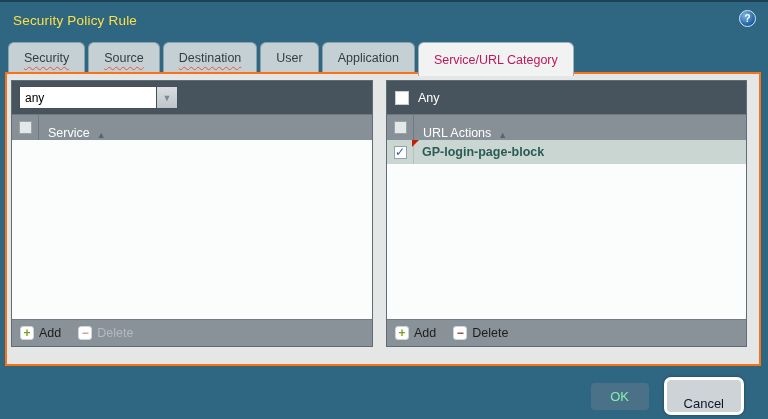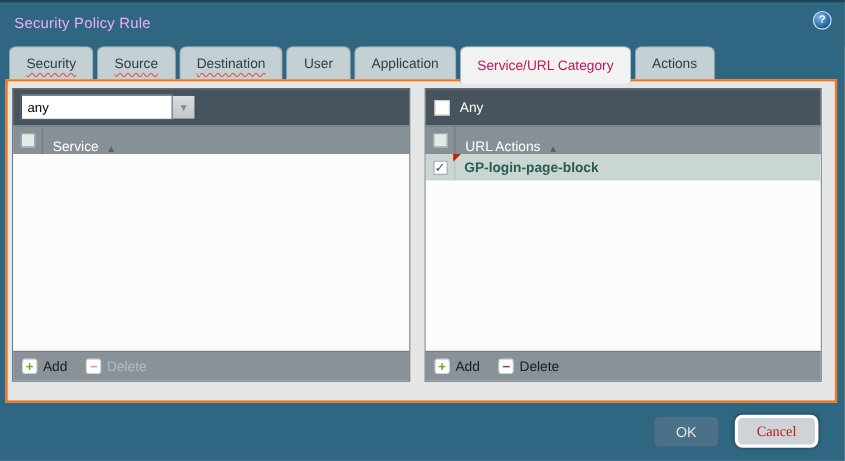--- a/index.html
+++ b/index.html
@@ -12,21 +12,21 @@
   }
 
   
   .titlebar {
     position:absolute; top:0; left:0; width:768px; height:42px;
     background: var(--titlebar, #2f6681);
     border-top:2px solid #1b4355;
   }
   .title {
     position:absolute; left:13px; top:11px;
-    color:#f0abfc; font-size:13.5px; letter-spacing:.2px;
+    color:#fde047; font-size:13.5px; letter-spacing:.2px;
   }
   .help {
     position:absolute; right:12px; top:8px;
     width:17px; height:17px; border-radius:50%;
     background: radial-gradient(circle at 35% 30%, #7db6e8, #1c5fa0 70%);
     border:1.5px solid #d9e9f6;
     color:#fff; font-size:10px; font-weight:bold;
     display:flex; align-items:center; justify-content:center;
     cursor:pointer;
   }
@@ -148,28 +148,28 @@
   .action.disabled .badge.minus { color:#c6a29a; }
 
   
   .dialog-buttons {
     position:absolute; top:377px; right:24px;
     display:flex; align-items:center; gap:15px;
   }
   .btn-ok {
     width:58px; height:27px;
     background:#4b7189; border:none; border-radius:4px;
-    color:#e5e5e5; font-size:13px;
+    color:#86efac; font-size:13px;
     font-family:"Liberation Sans",sans-serif;
   }
   .btn-cancel {
-    height:30px; padding:4px 17px;
+    height:30px; padding:16px 17px;
     background:#cdd3d6; border:3px solid #ffffff; border-radius:7px;
-    color:#b91c1c; font-size:13px;
-    font-family:Liberation Serif, serif;
+    color:#0f172a; font-size:13px;
+    font-family:Liberation Sans, sans-serif;
     box-shadow:0 0 3px rgba(0,0,0,.35);
     cursor:pointer;
   }
 </style>
 </head>
 <body>
 
 <div class="titlebar">
   <div class="title">Security Policy Rule</div>
   <div class="help">
@@ -188,23 +188,20 @@
     <span class="squiggle">Destination</span>
   </div>
   <div class="tab">
     <span>User</span>
   </div>
   <div class="tab">
     <span>Application</span>
   </div>
   <div class="tab active">
     <span>Service/URL Category</span>
-  </div>
-  <div class="tab">
-    <span>Actions</span>
   </div>
 </div>
 
 <div class="card">
   <div class="panels">
 
     <div class="panel">
       <div class="panel-header">
         <div class="dropdown">
           <input type="text" value="any" style="">

